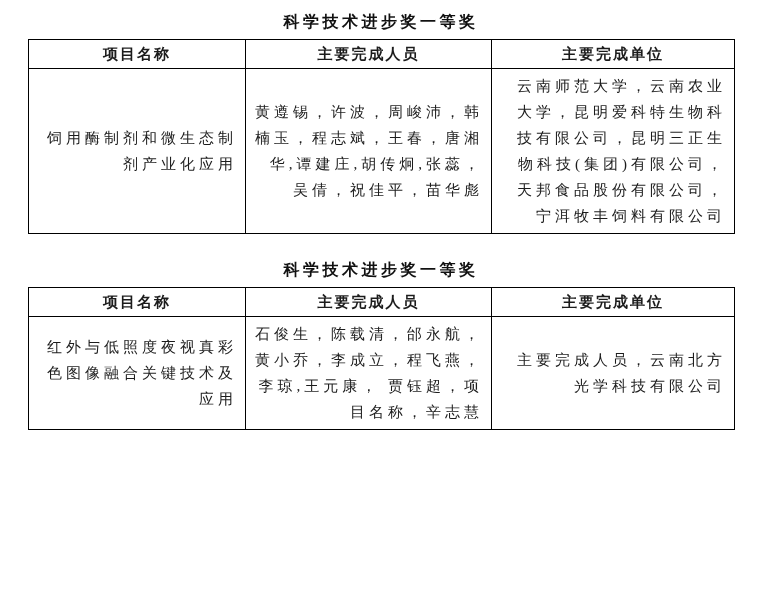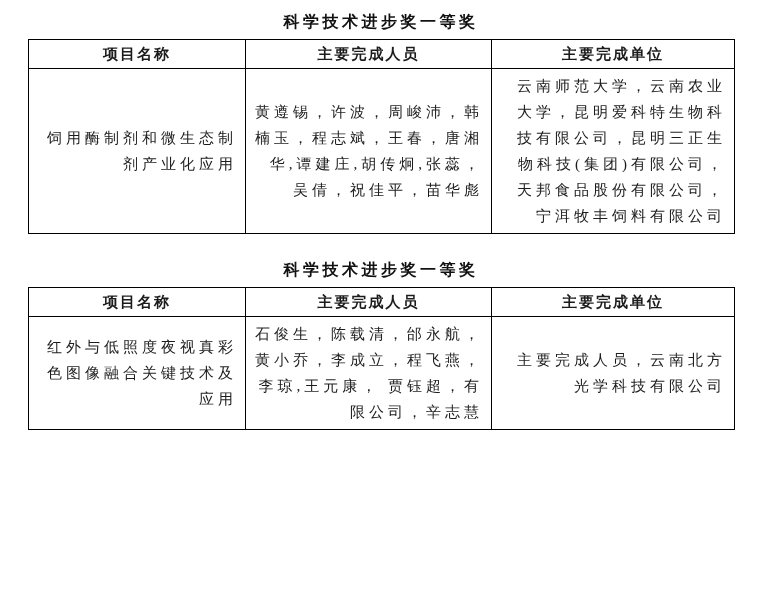--- a/index.html
+++ b/index.html
@@ -97,21 +97,21 @@
     <div class="section-title">科学技术进步奖一等奖</div>
     <table class="awards t2 t12">
       <tbody>
           <tr>
         <th class="c1">项目名称</th>
         <th class="c2">主要完成人员</th>
         <th class="c3">主要完成单位</th>
       </tr>
       <tr>
         <td class="c1">红外与低照度夜视真彩色图像融合关键技术及应用</td>
-        <td class="c2">石俊生，陈载清，邰永航，黄小乔，李成立，程飞燕，李琼,王元康， 贾钰超，有限公司，辛志慧</td>
+        <td class="c2">石俊生，陈载清，邰永航，黄小乔，李成立，程飞燕，李琼,王元康， 贾钰超，项目名称，辛志慧</td>
         <td class="c3">主要完成人员，云南北方光学科技有限公司</td>
       </tr>
     </tbody>
       </table>
   </div>
 
 
 </div>
 
 </body></html>

